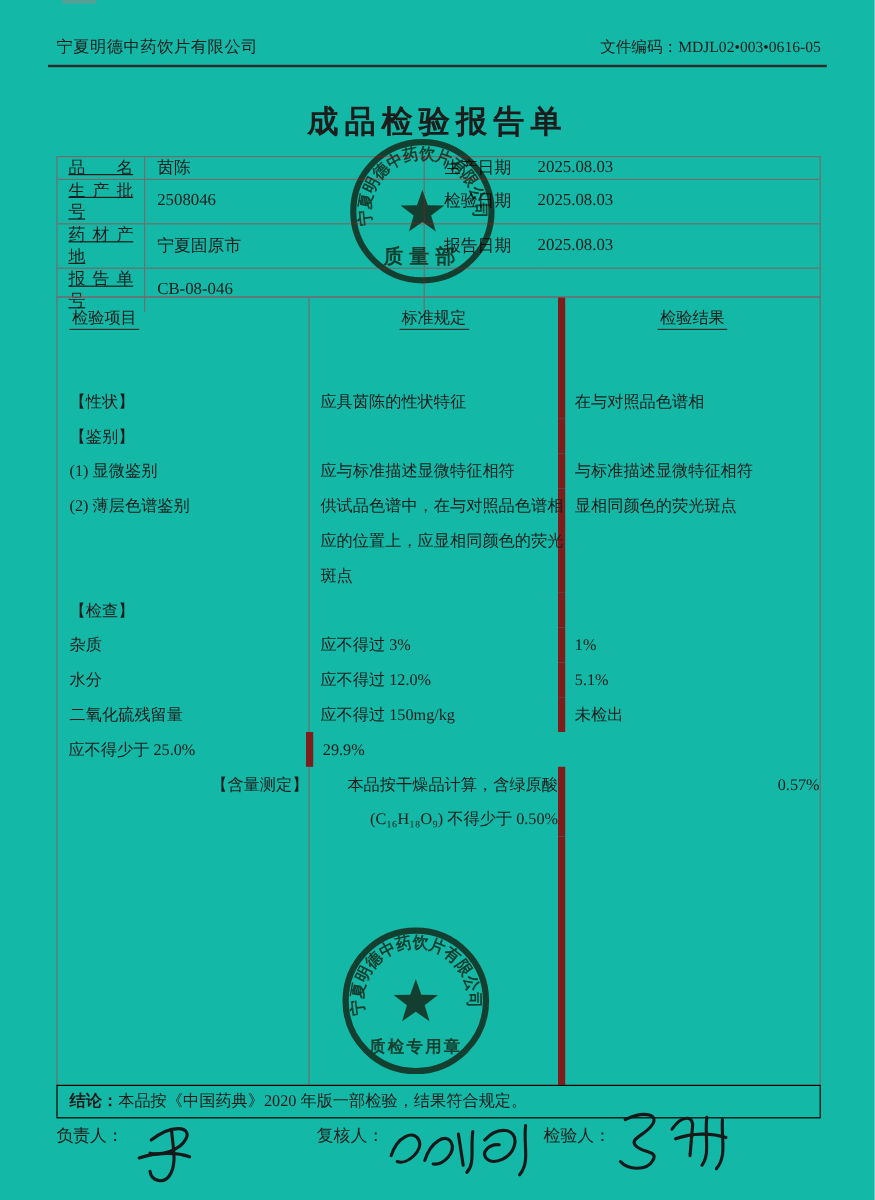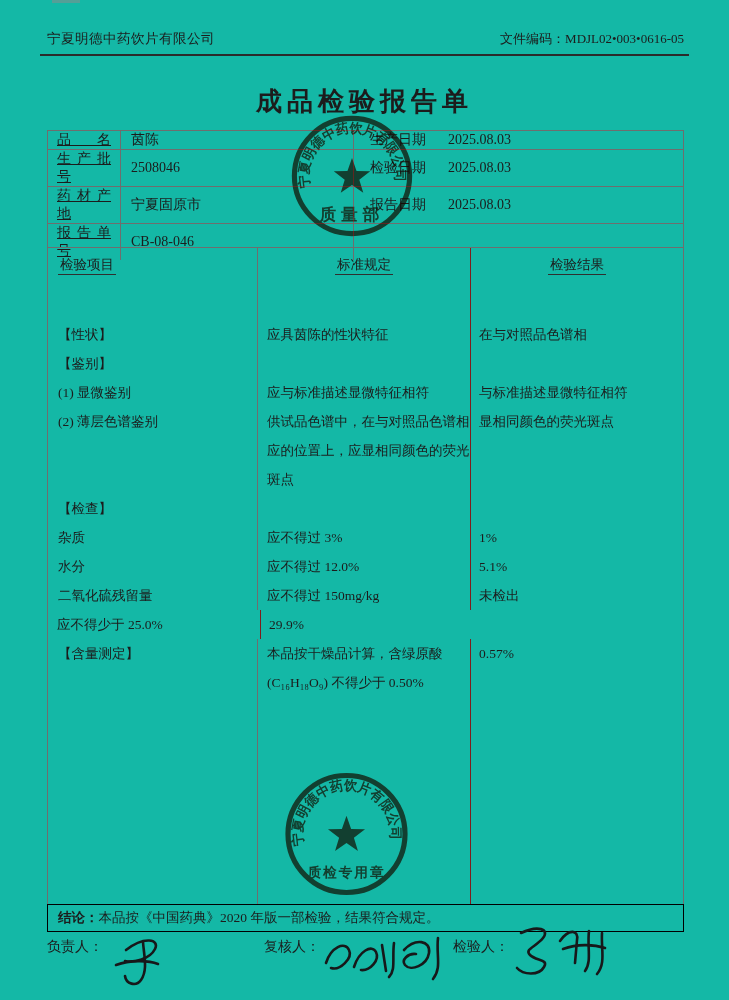--- a/index.html
+++ b/index.html
@@ -30,24 +30,24 @@
   .ival1 { padding-left:10px;text-align:right; }
   .ilab2 { border-left:1px solid #6e6e6e; padding-left:16px; }
   .ival2 { padding-left:0px; }
 
   
   .insp { position:absolute; left:47px; top:247px; width:637px; height:658px;
           border:1px solid #6e6e6e; display:flex; flex-direction:column; }
   .irow { display:flex; height:29px; }
   .irow.rh { height:72px; }
   .irow.r3 { height:87px; }
-  .irow.r2 { height:58px; }
+  .irow.r2 { height:58px;text-align:right; }
   .irow.fill { flex:1; }
   .ci { width:210px; border-right:1px solid #6e6e6e; padding-left:10px; }
-  .cs { width:213px; border-right:1px solid #7f1d1d; padding-left:9px; }
+  .cs { width:213px; border-right:6px solid #7f1d1d; padding-left:9px; }
   .cr { flex:1; padding-left:8px; }
   .ln { height:29px; line-height:29px; font-size:13.5px; white-space:nowrap; }
   .hcell { padding-top:8px; font-size:13.5px; }
   .hcell.center { text-align:center; padding-left:0; }
   .hcell span { border-bottom:1px solid #2f2f2f; padding:0 2px 2px 2px; }
 
   
   .concl { position:absolute; left:47px; top:904px; width:637px; height:28px;
            border:1px solid #000000; line-height:26px; padding-left:10px;
            font-size:13.5px; white-space:nowrap; }

